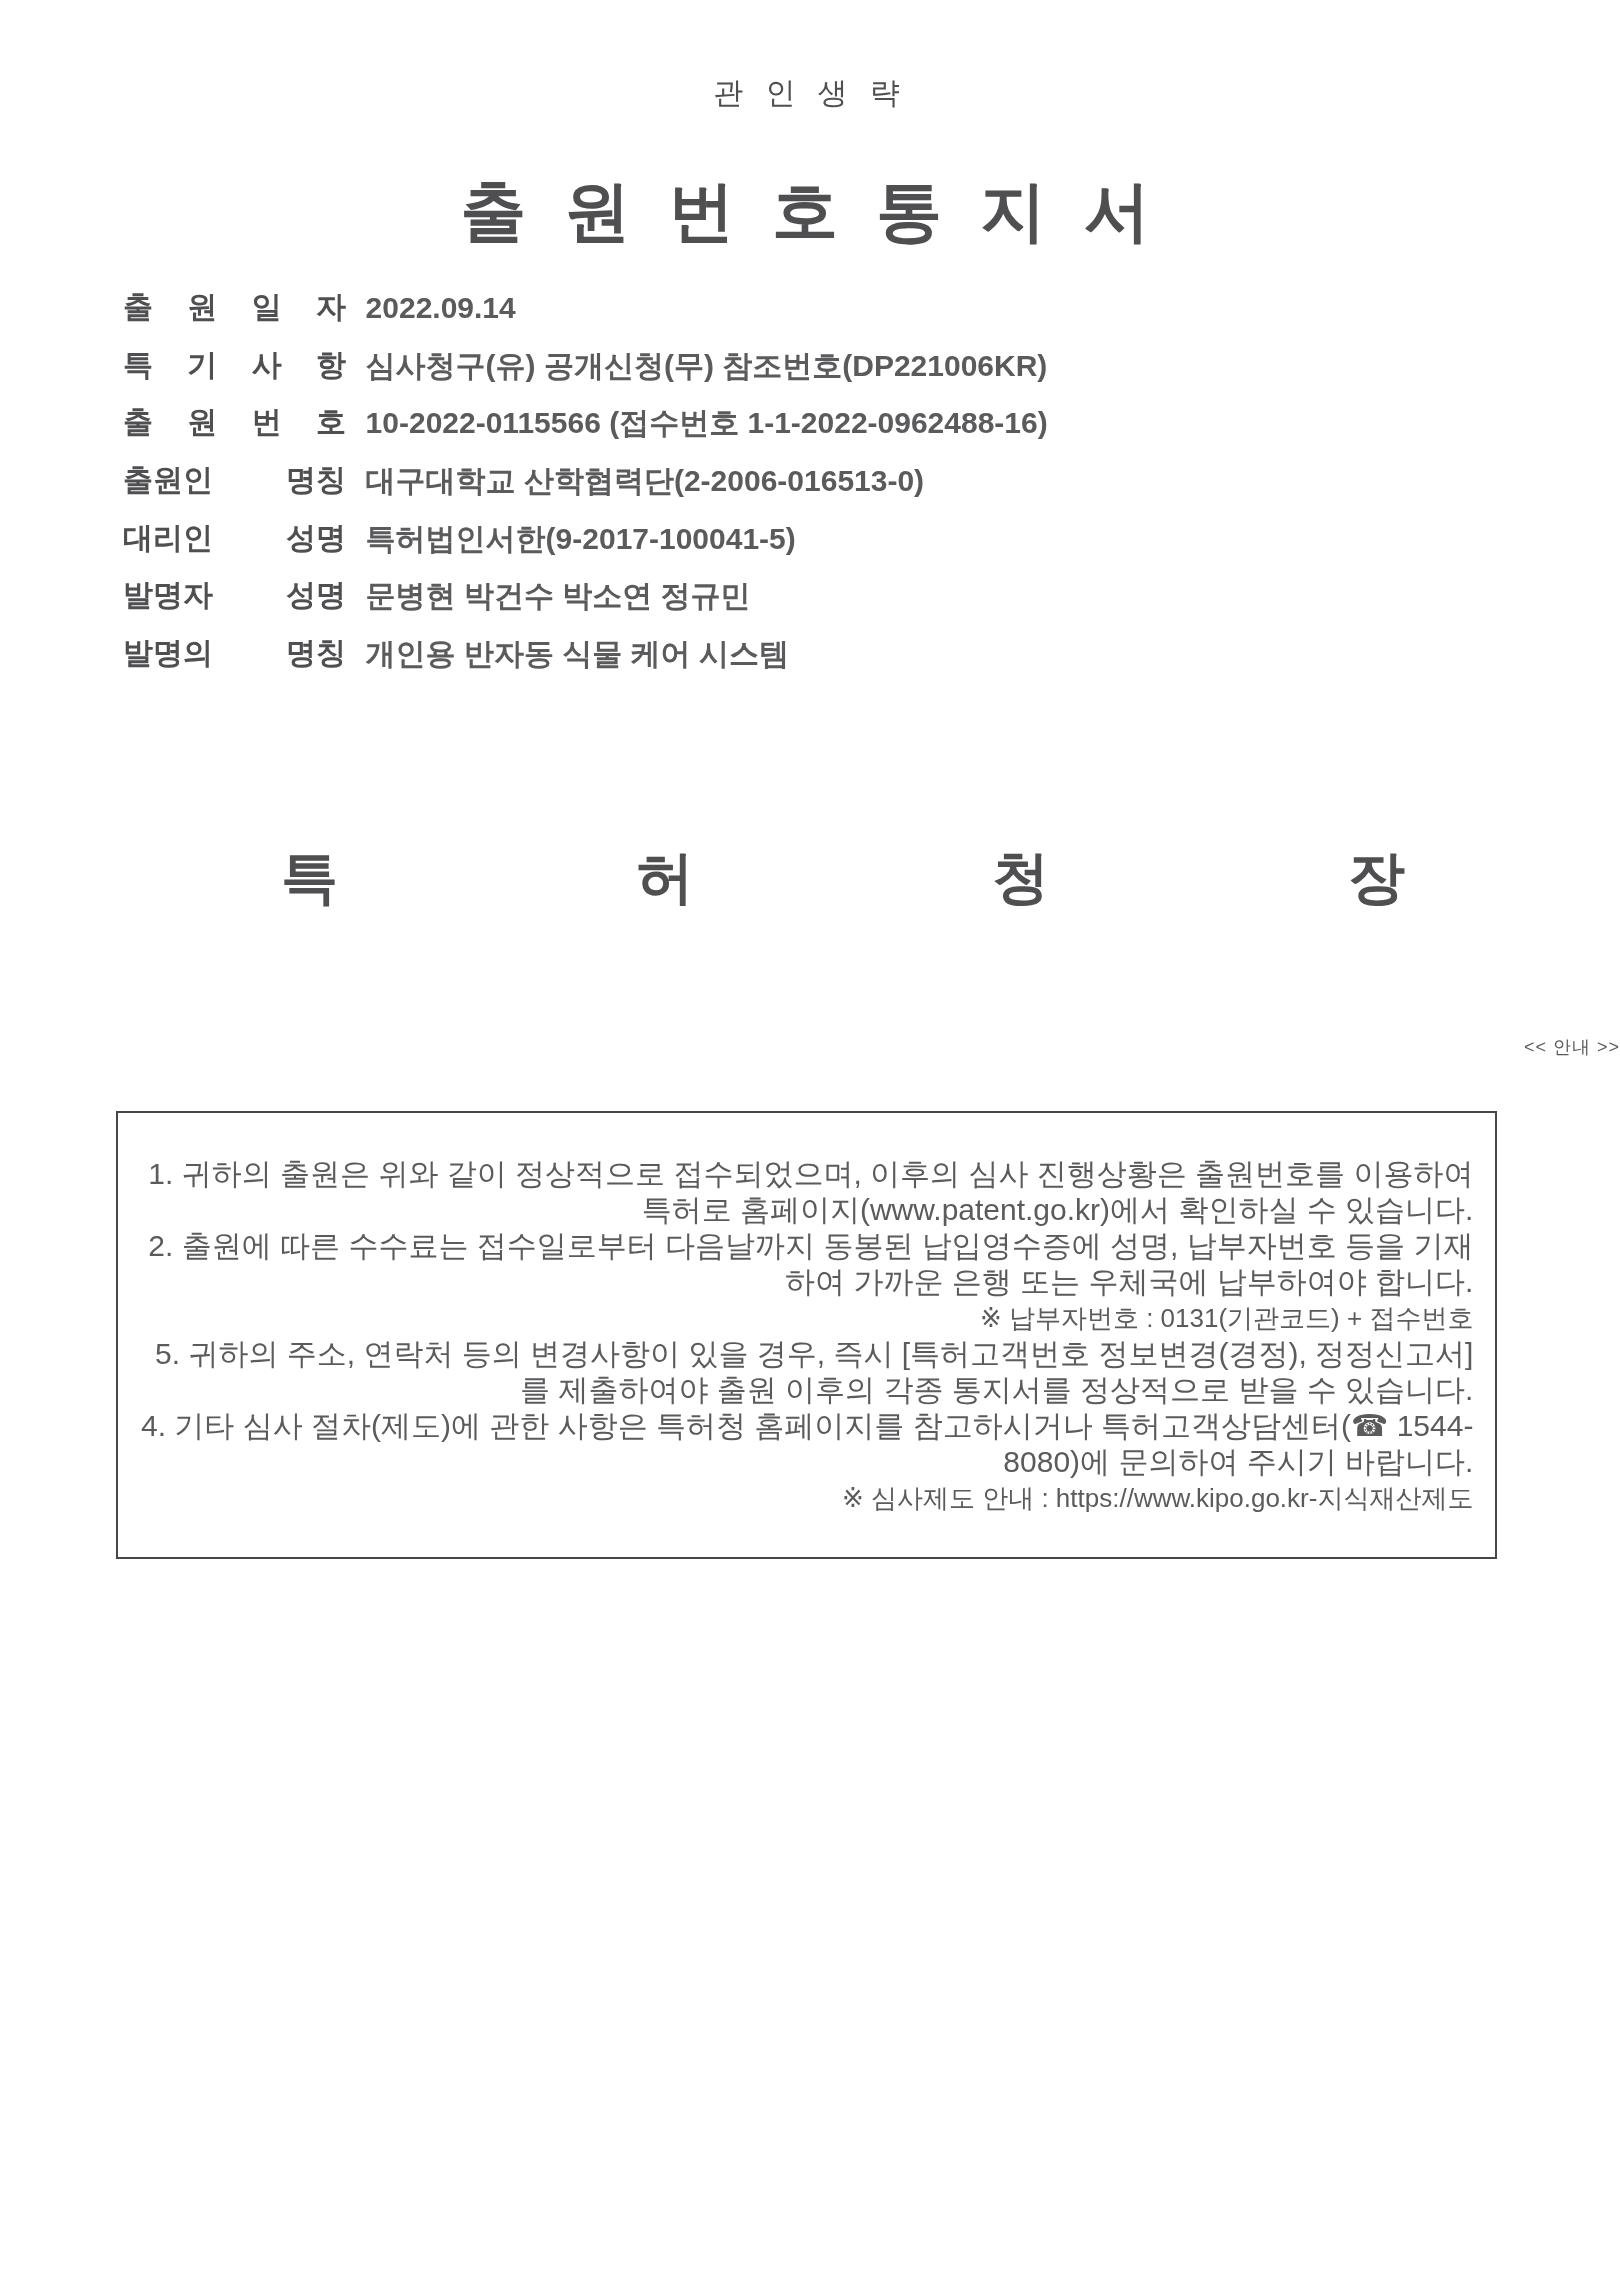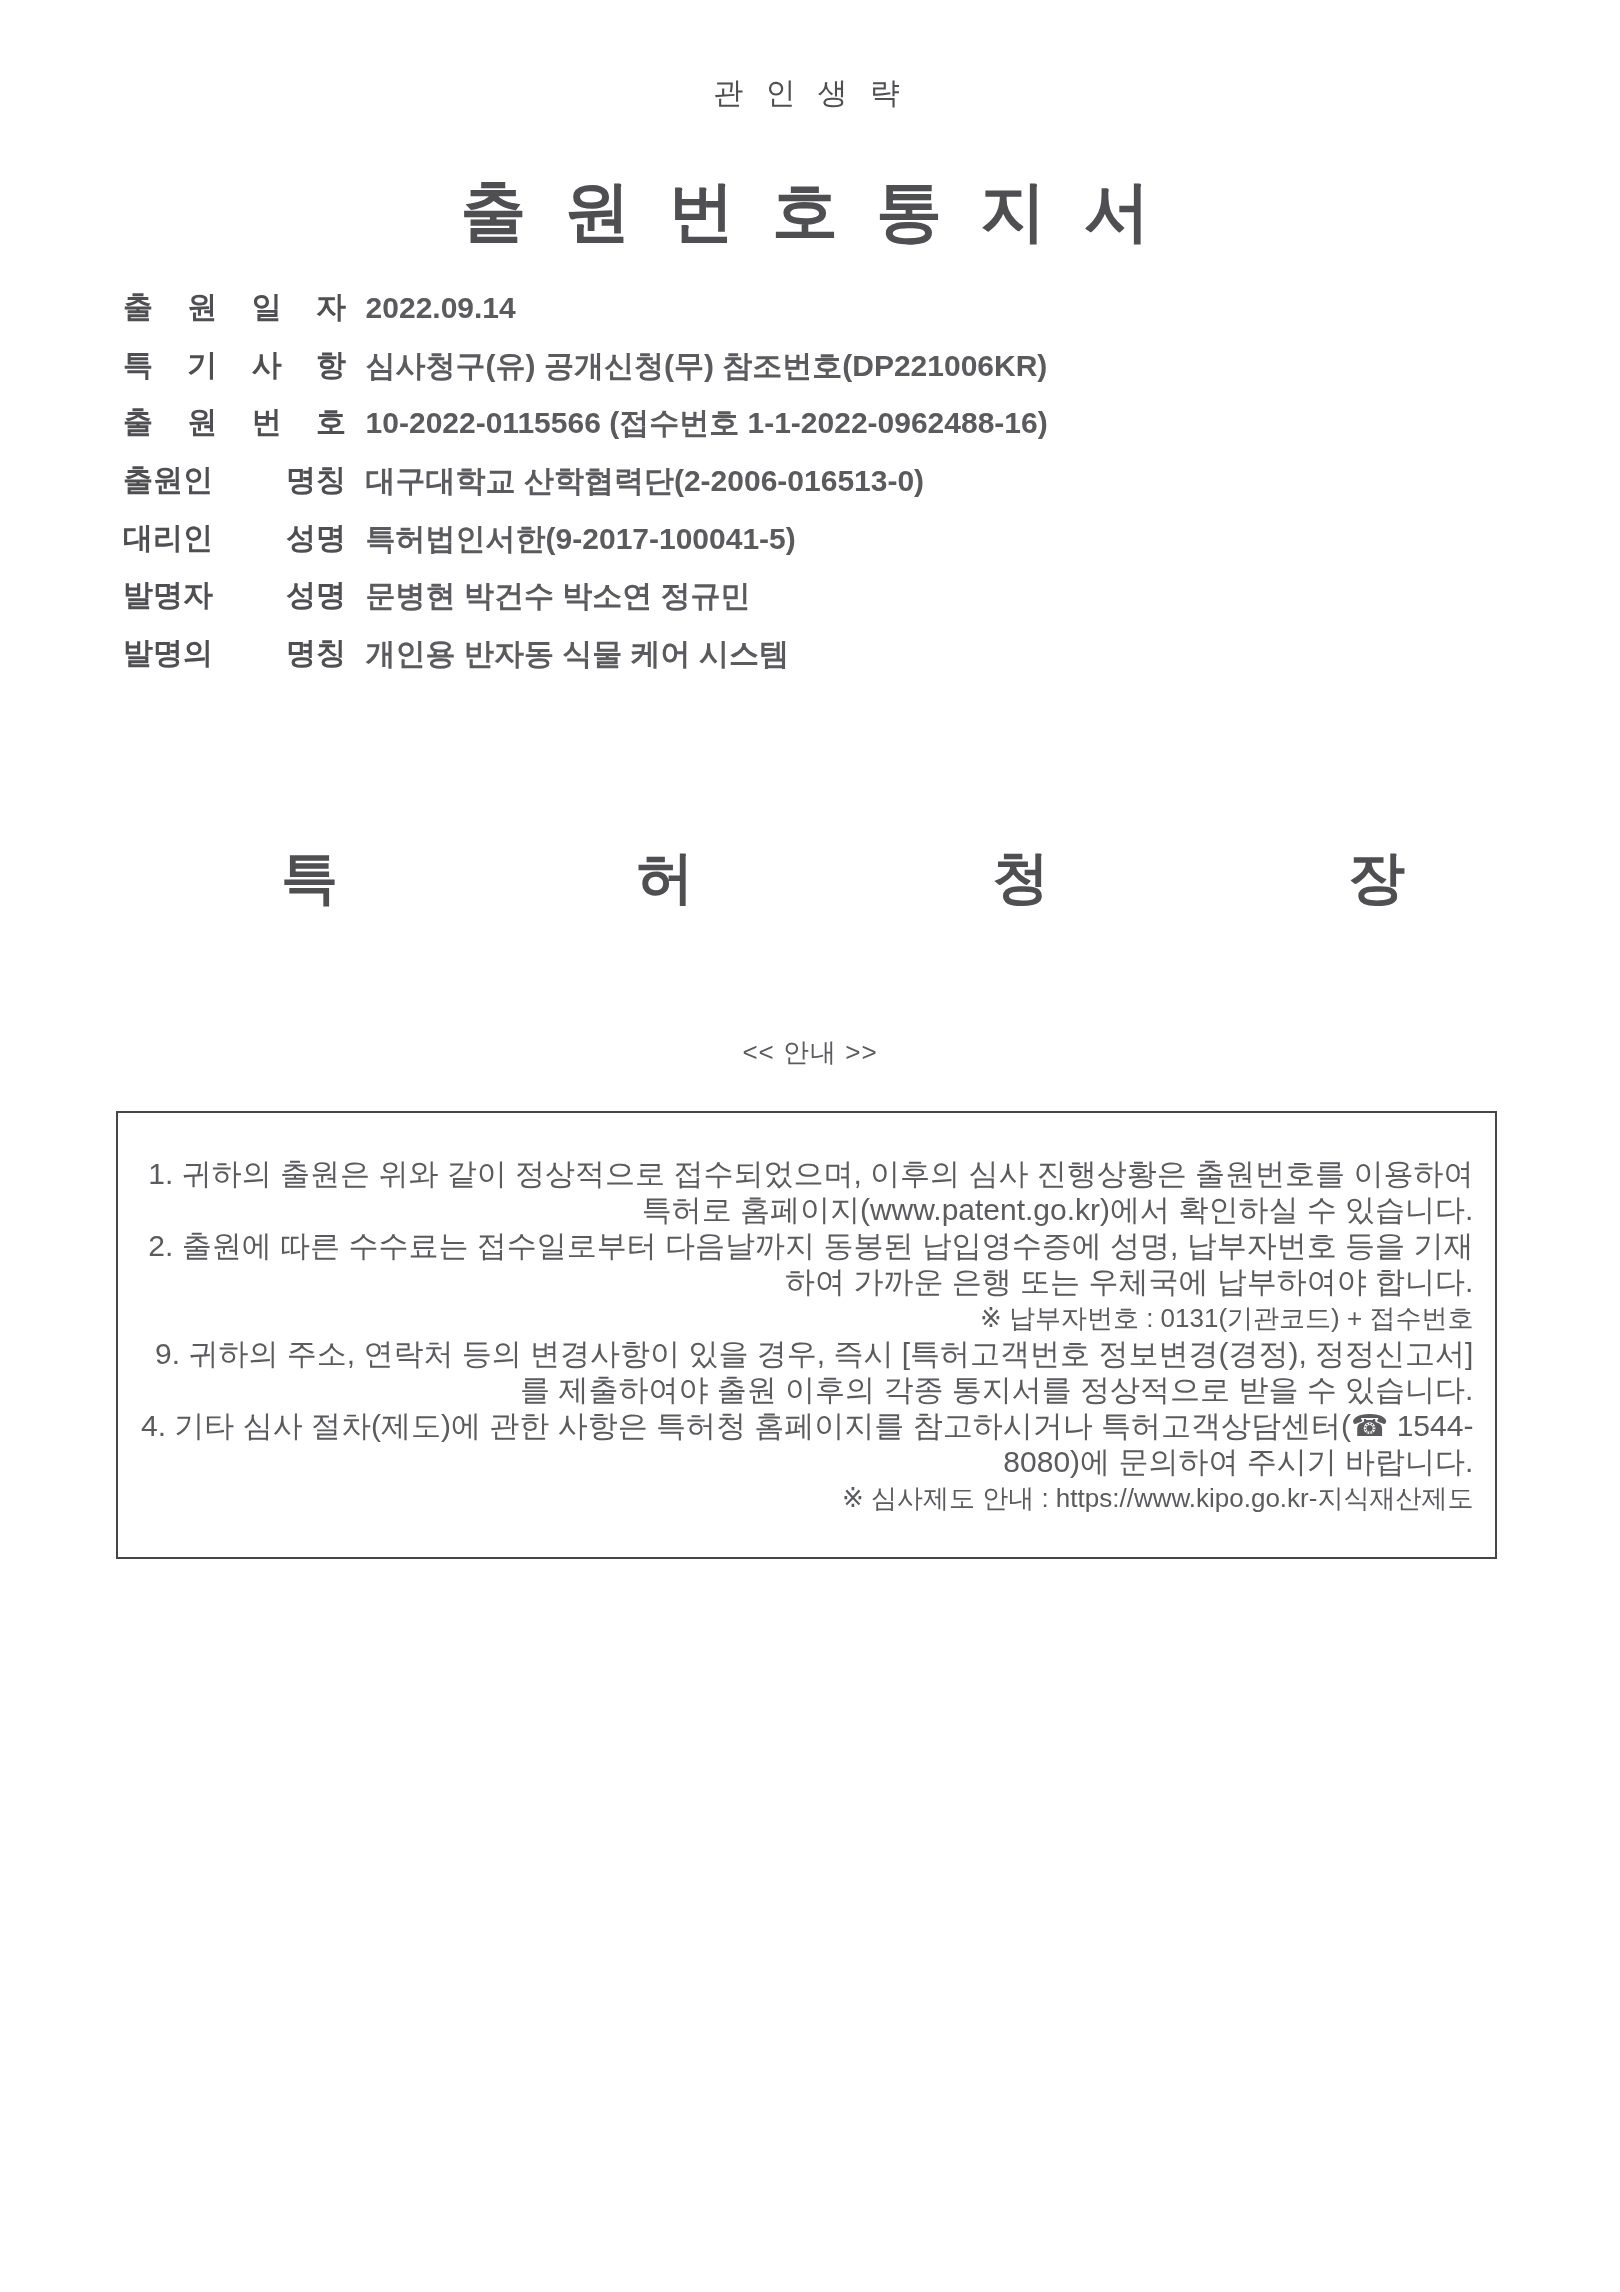--- a/index.html
+++ b/index.html
@@ -30,22 +30,22 @@
   .field-value{ margin-left:19.6px; font-weight:700; color:var(--value); line-height:43px; }
   .field-value .line2{ display:block; }
   
   .commissioner{
     position:absolute; top:843px; left:281px; width:1124px;
     display:flex; justify-content:space-between;
     font-size:57px; font-weight:bold; color:var(--label); line-height:69px;
   }
   
   .guide{
-    position:absolute; top:1035px; left:0; width:100%; text-align:center;
-    font-size:26px; color:var(--value); letter-spacing:1px;
+    position:absolute; top:1035px; left:0; width:100%; text-align:right;
+    font-size:18px; color:var(--value); letter-spacing:1px;
   }
   
   .notice-box{
     position:absolute; top:1111px; left:116px; width:1381px; height:448px;
     border:2.9px solid var(--border); box-sizing:border-box;
     padding:43px 21.6px 0 19.6px;
     text-align:right;
   }
   .notice-line{ word-break:break-all; }
   .notice-line.numbered{ font-size:30px; line-height:36px; color:var(--value); }
@@ -130,19 +130,19 @@
       <span>청</span>
       <span>장</span>
     </div>
 
   <div class="guide">&lt;&lt; 안내 &gt;&gt;</div>
 
   <div class="notice-box">
       <div class="notice-line numbered">1. 귀하의 출원은 위와 같이 정상적으로 접수되었으며, 이후의 심사 진행상황은 출원번호를 이용하여 특허로 홈페이지(www.patent.go.kr)에서 확인하실 수 있습니다.</div>
       <div class="notice-line numbered">2. 출원에 따른 수수료는 접수일로부터 다음날까지 동봉된 납입영수증에 성명, 납부자번호 등을 기재하여 가까운 은행 또는 우체국에 납부하여야 합니다.</div>
       <div class="notice-line note">※ 납부자번호 : 0131(기관코드) + 접수번호</div>
-      <div class="notice-line numbered">9. 귀하의 주소, 연락처 등의 변경사항이 있을 경우, 즉시 [특허고객번호 정보변경(경정), 정정신고서]를 제출하여야 출원 이후의 각종 통지서를 정상적으로 받을 수 있습니다.</div>
+      <div class="notice-line numbered">5. 귀하의 주소, 연락처 등의 변경사항이 있을 경우, 즉시 [특허고객번호 정보변경(경정), 정정신고서]를 제출하여야 출원 이후의 각종 통지서를 정상적으로 받을 수 있습니다.</div>
       <div class="notice-line numbered">4. 기타 심사 절차(제도)에 관한 사항은 특허청 홈페이지를 참고하시거나 특허고객상담센터(☎ 1544-8080)에 문의하여 주시기 바랍니다.</div>
       <div class="notice-line note">※ 심사제도 안내 : https://www.kipo.go.kr-지식재산제도</div>
     </div>
 
 </div>
 
 
 </body></html>

